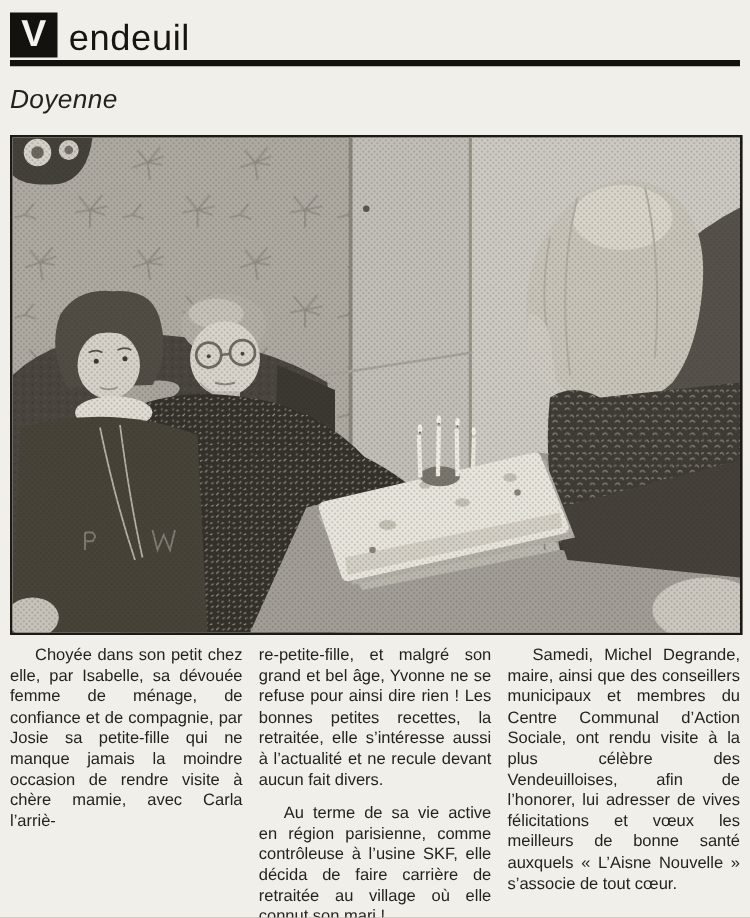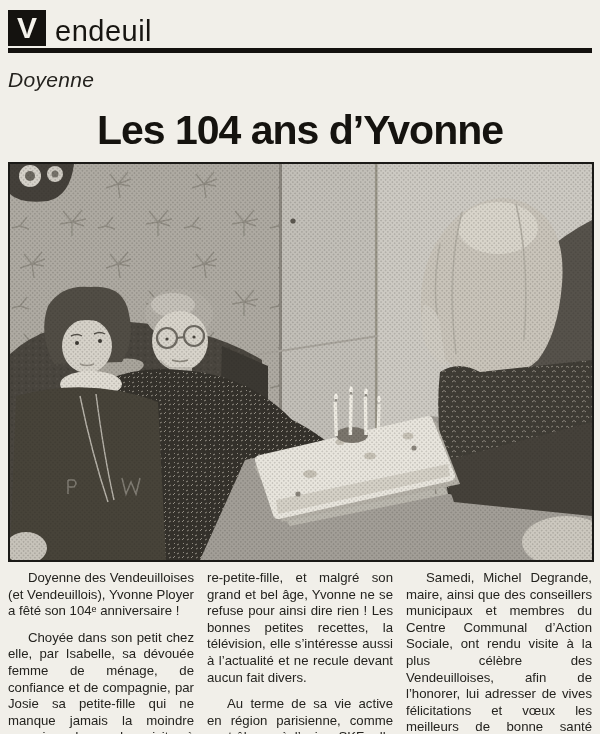--- a/index.html
+++ b/index.html
@@ -65,21 +65,20 @@
 
   <div class="masthead">
     <div class="masthead-box">
       <span>V</span>
     </div>
     <div class="masthead-title">endeuil</div>
   </div>
 
   <div class="kicker">Doyenne</div>
 
-  <h1 class="headline">Les 104 ans d’Yvonne</h1>
 
   <div class="photo-frame">
     <svg width="582" height="396" viewBox="0 0 582 396" role="img" aria-label="Photo noir et blanc : Yvonne, doyenne de 104 ans, lunettes et robe sombre, assise entre une fillette brune et une femme blonde, devant un gâteau d’anniversaire blanc garni de bougies, dans un salon au papier peint fleuri.">
       <defs>
         <pattern id="ht" width="3.2" height="3.2" patternUnits="userSpaceOnUse" patternTransform="rotate(45)">
           <circle cx="1.6" cy="1.6" r="0.78" fill="#23211d"></circle>
         </pattern>
         <pattern id="wp" width="86" height="80" patternUnits="userSpaceOnUse">
           <g stroke="#8e8a81" stroke-width="1.4" fill="none" opacity="0.9">
             <path d="M22,20 l10,-12 M22,20 l12,2 M22,20 l-12,4 M22,20 l2,14 M22,20 l-8,-10 M22,20 l13,-5"></path>
@@ -198,25 +197,24 @@
           <circle cx="356" cy="231" r="0.9" fill="#6b675f"></circle>
         </g>
       </g>
 
       <rect x="0" y="0" width="582" height="396" fill="url(#ht)" opacity="0.22"></rect>
     </svg>
   </div>
 
   <div class="columns">
     <div class="col">
-      <p>Doyenne des Vendeuilloises (et Vendeuillois), Yvonne Ployer a fêté son 104ᵉ anniversaire !</p>
       <p>Choyée dans son petit chez elle, par Isabelle, sa dévouée femme de ménage, de confiance et de compagnie, par Josie sa petite-fille qui ne manque jamais la moindre occasion de rendre visite à chère mamie, avec Carla l’arriè-</p>
     </div>
     <div class="col">
-      <p class="cont">re-petite-fille, et malgré son grand et bel âge, Yvonne ne se refuse pour ainsi dire rien ! Les bonnes petites recettes, la télévision, elle s’intéresse aussi à l’actualité et ne recule devant aucun fait divers.</p>
+      <p class="cont">re-petite-fille, et malgré son grand et bel âge, Yvonne ne se refuse pour ainsi dire rien ! Les bonnes petites recettes, la retraitée, elle s’intéresse aussi à l’actualité et ne recule devant aucun fait divers.</p>
       <p>Au terme de sa vie active en région parisienne, comme contrôleuse à l’usine SKF, elle décida de faire carrière de retraitée au village où elle connut son mari !</p>
     </div>
     <div class="col">
       <p>Samedi, Michel Degrande, maire, ainsi que des conseillers municipaux et membres du Centre Communal d’Action Sociale, ont rendu visite à la plus célèbre des Vendeuilloises, afin de l’honorer, lui adresser de vives félicitations et vœux les meilleurs de bonne santé auxquels « L’Aisne Nouvelle » s’associe de tout cœur.</p>
     </div>
   </div>
 
 </div>
 
 </body></html>

